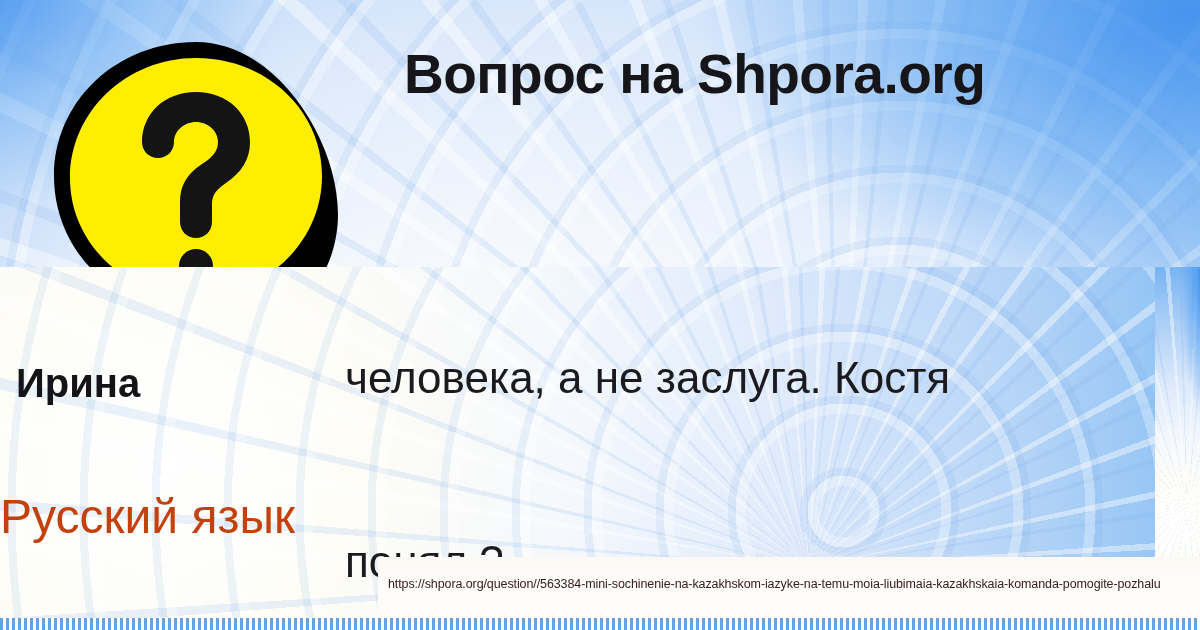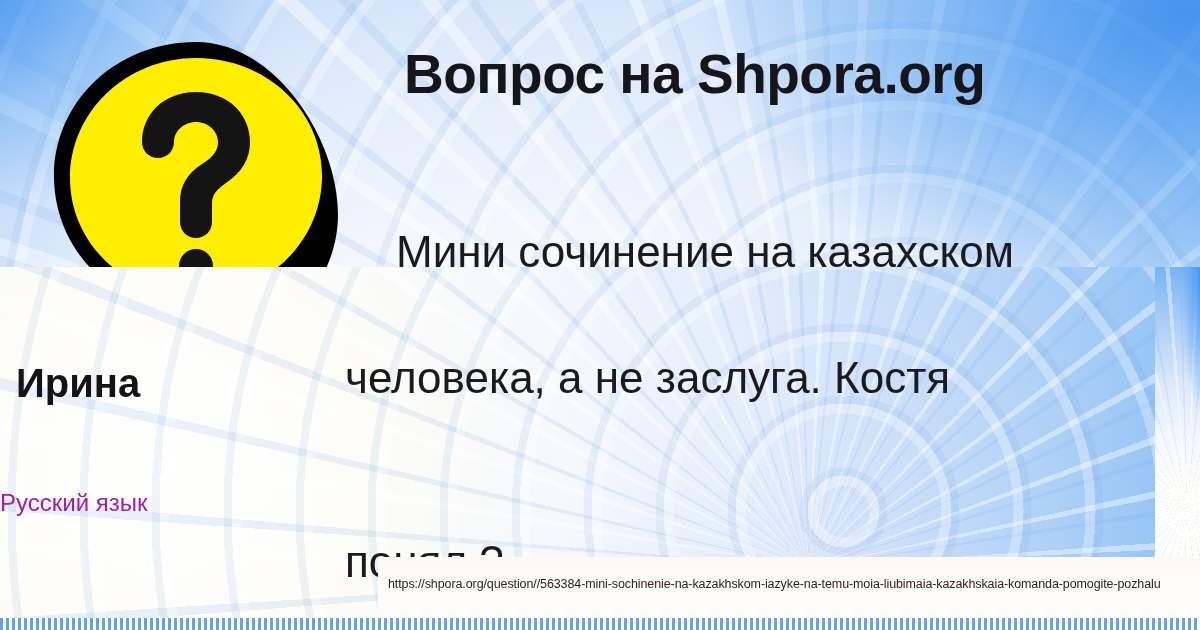--- a/index.html
+++ b/index.html
@@ -179,23 +179,23 @@
     width: 370px;
     font-size: 40px;
     font-weight: bold;
     color: #141418;
     line-height: 1.08;
   }
   .subject {
     position: absolute;
     left: 0px;
     top: 222px;         
-    font-size: 24px;
+    font-size: 48px;
     font-weight: normal;
-    color: #a21caf;
+    color: #c2410c;
     white-space: nowrap;
   }
 
   .url-line {
     position: absolute;
     font-size: 12.5px;
     color: #33211b;
     white-space: nowrap;
     letter-spacing: -0.1px;
     font-family: "Liberation Sans", sans-serif;
@@ -256,21 +256,20 @@
           <path d="M150 22 C 80 22 24 76 24 142 C 24 192 56 234 102 252 L 76 282 L 130 258 C 136 259 143 260 150 260 C 220 260 276 206 276 140 C 276 74 220 22 150 22 Z" fill="#ffee00"></path>
           <path d="M150 56 C 118 56 96 78 96 106 C 96 115 103 122 112 122 C 121 122 128 115 128 106 C 128 95 138 86 150 86 C 162 86 172 95 172 106 C 172 115 167 121 156 128 C 141 138 134 149 134 166 L 134 186 C 134 195 141 202 150 202 C 159 202 166 195 166 186 L 166 168 C 166 159 170 154 180 147 C 196 136 204 123 204 106 C 204 78 182 56 150 56 Z" fill="#141414"></path>
           <circle cx="150" cy="230" r="17" fill="#141414"></circle>
         </g>
       </svg>
     </div>
 
     <div class="title">Вопрос на Shpora.org</div>
 
     <div class="qtext">
-      <span>Мини сочинение на казахском</span>
       <br>
       <span>языке на тему моя любимая</span>
     </div>
 
     <div class="url-line" id="url-ghost">https://shpora.org/question//563384-mini-sochinenie-na-kazakhskom-iazyke-na-temu-moia-liubimaia-kazakhskaia-komanda-pomogite-pozhaluista.html</div>
 
     <div id="dot-strip-left"></div>
   </div>
 
   <div class="panel" id="panel-mid">

